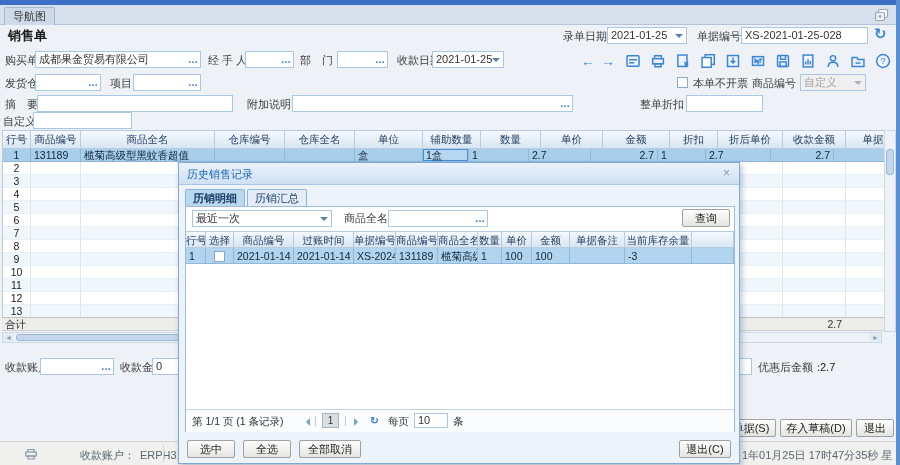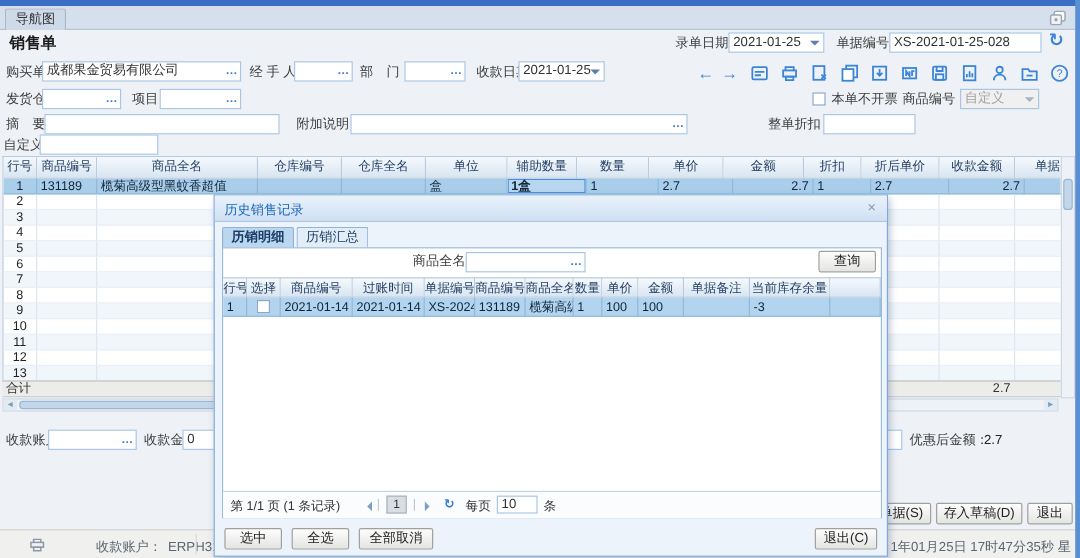--- a/index.html
+++ b/index.html
@@ -179,21 +179,21 @@
         <div class="gh" style="width: 76px;">单据备注</div>
       </div>
     <div id="mg-body">
         <div class="gr sel">
           <div class="gc ac" style="width: 28px;">1</div>
           <div class="gc" style="width: 50px;">131189</div>
           <div class="gc" style="width: 134px;">榄菊高级型黑蚊香超值</div>
           <div class="gc" style="width: 70px;"></div>
           <div class="gc" style="width: 70px;"></div>
           <div class="gc" style="width: 68px;">盒</div>
-          <div class="gc foc" style="width: 66px; font-weight: bold;">1盒</div>
+          <div class="gc foc" style="width: 46px;">1盒</div>
           <div class="gc" style="width: 60px;">1</div>
           <div class="gc" style="width: 62px;">2.7</div>
           <div class="gc ar" style="width: 67px;">2.7</div>
           <div class="gc" style="width: 48px;">1</div>
           <div class="gc" style="width: 65px;">2.7</div>
           <div class="gc ar" style="width: 63px;">2.7</div>
           <div class="gc" style="width: 76px;"></div>
         </div>
         <div class="gr">
           <div class="gc ac" style="width: 28px;">2</div>
@@ -445,20 +445,21 @@
   <div class="modal">
     <div class="mtitle">
       <span class="abs" style="left:8px;top:4px;color:#1a66b8;font-weight:normal">历史销售记录</span>
       <span class="abs" style="left:544px;top:3px;color:#8a9ab0;font-size:12px;cursor:pointer">×</span>
     </div>
     <div class="mtabs">
       <div class="mtab on" style="left:6px">历销明细</div>
       <div class="mtab off" style="left:68px">历销汇总</div>
     </div>
     <div class="mpanel">
+      <div class="inp combo" style="left:6px;top:3px;width:140px"><span>最近一次</span><span class="tri"></span></div>
       <div class="lbl" style="left:158px;top:3px">商品全名</div>
       <div class="inp" style="left:202px;top:3px;width:100px"><span></span><span class="dots">…</span></div>
       <div class="btn" style="left:496px;top:2px;width:48px">查询</div>
       <div class="mt">
         <div class="ghrow" id="mt-head">
             <div class="mh gh" style="width: 20px;">行号</div>
             <div class="mh gh" style="width: 28px;">选择</div>
             <div class="mh gh" style="width: 60px;">商品编号</div>
             <div class="mh gh" style="width: 60px;">过账时间</div>
             <div class="mh gh" style="width: 42px;">单据编号</div>

